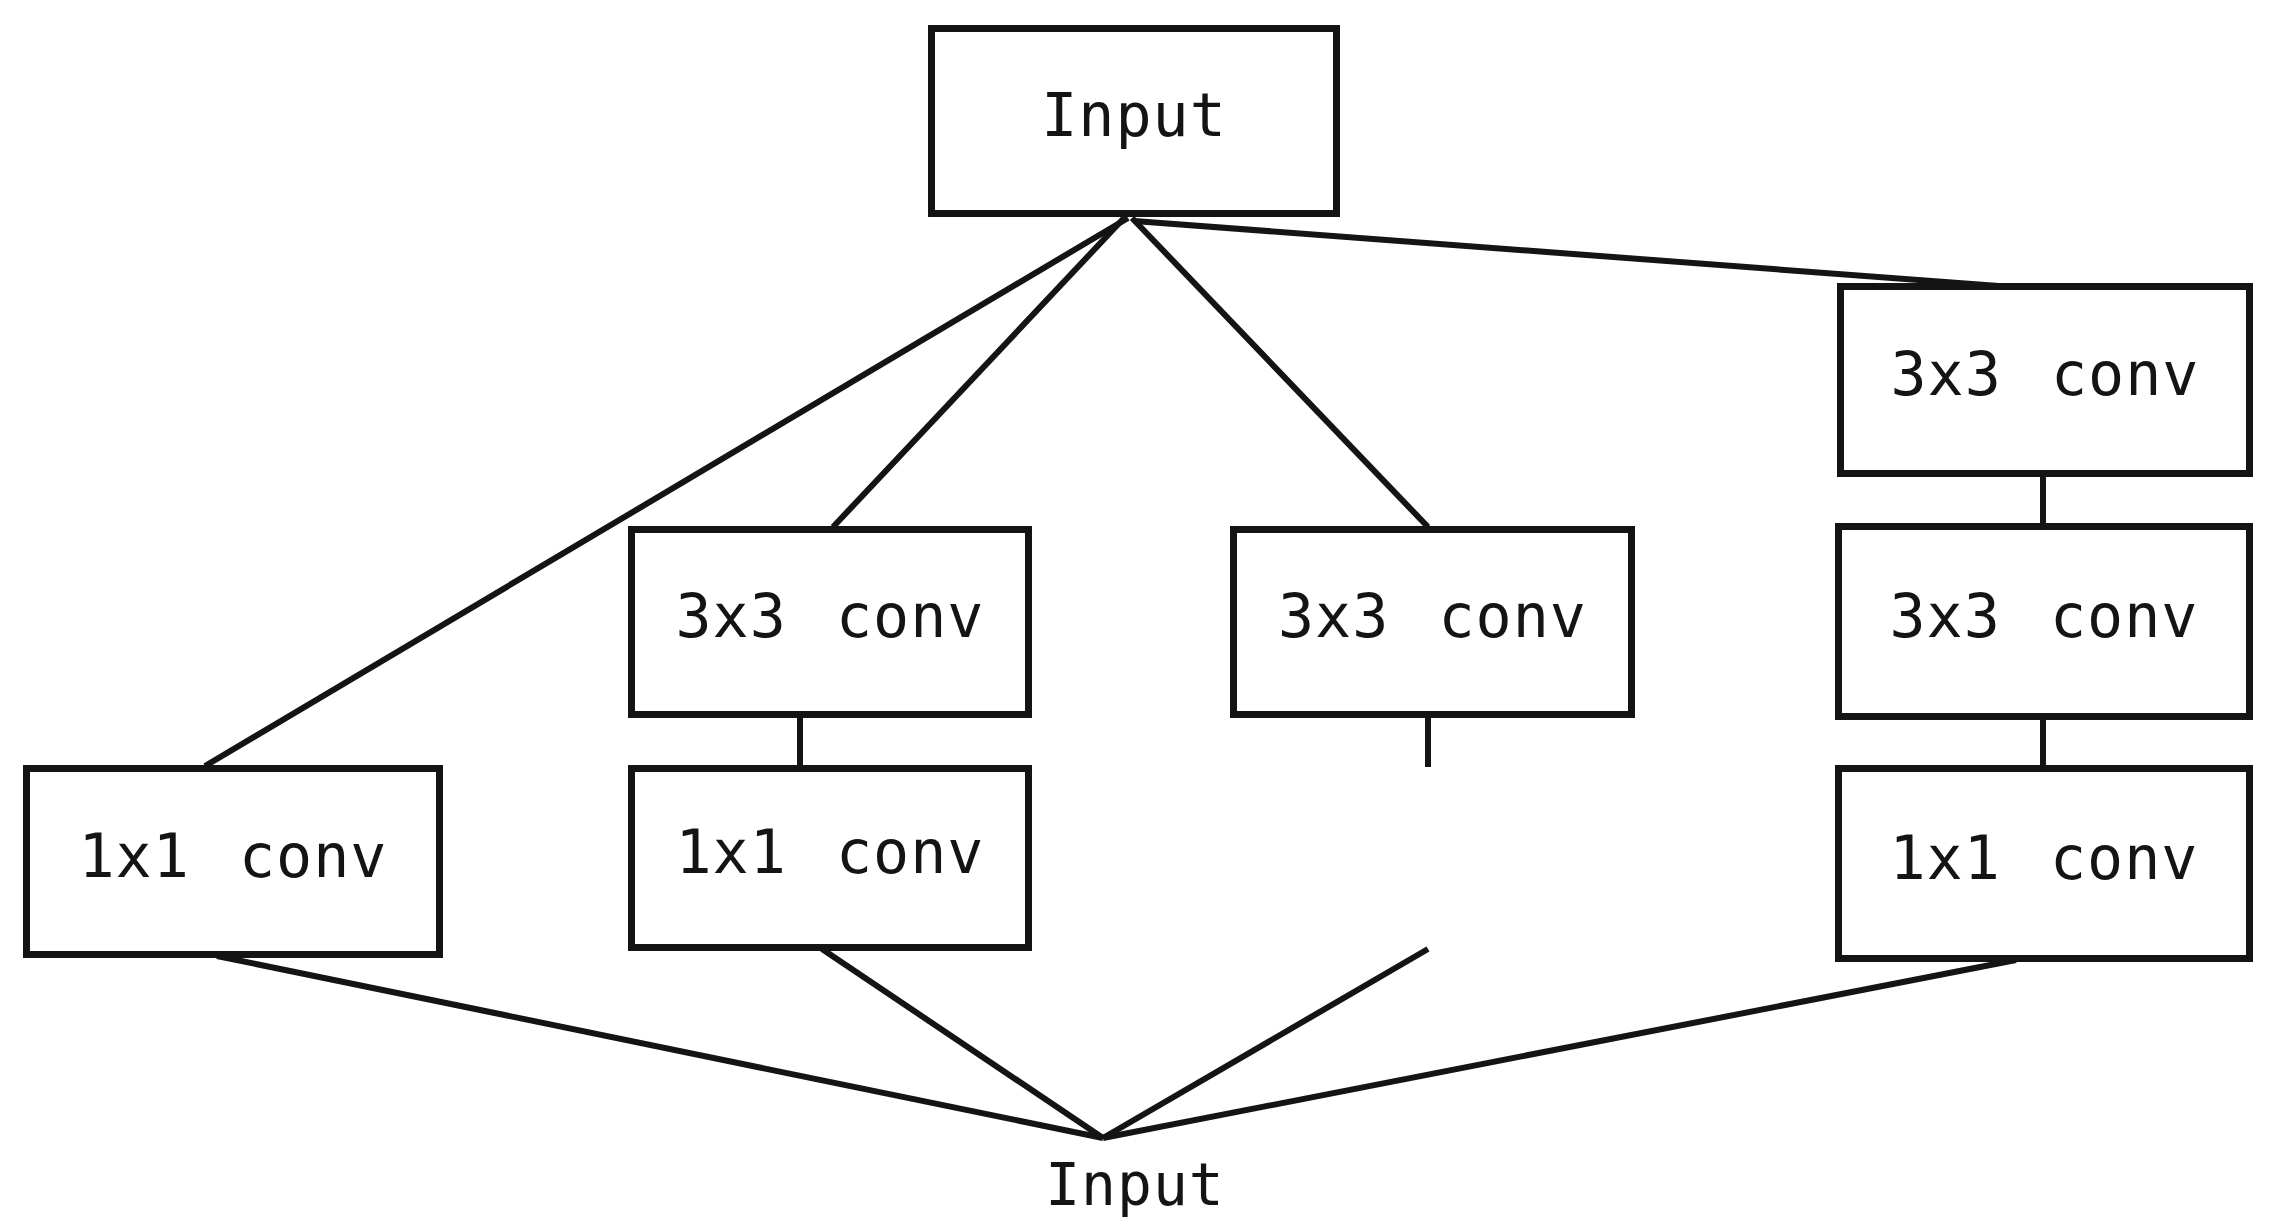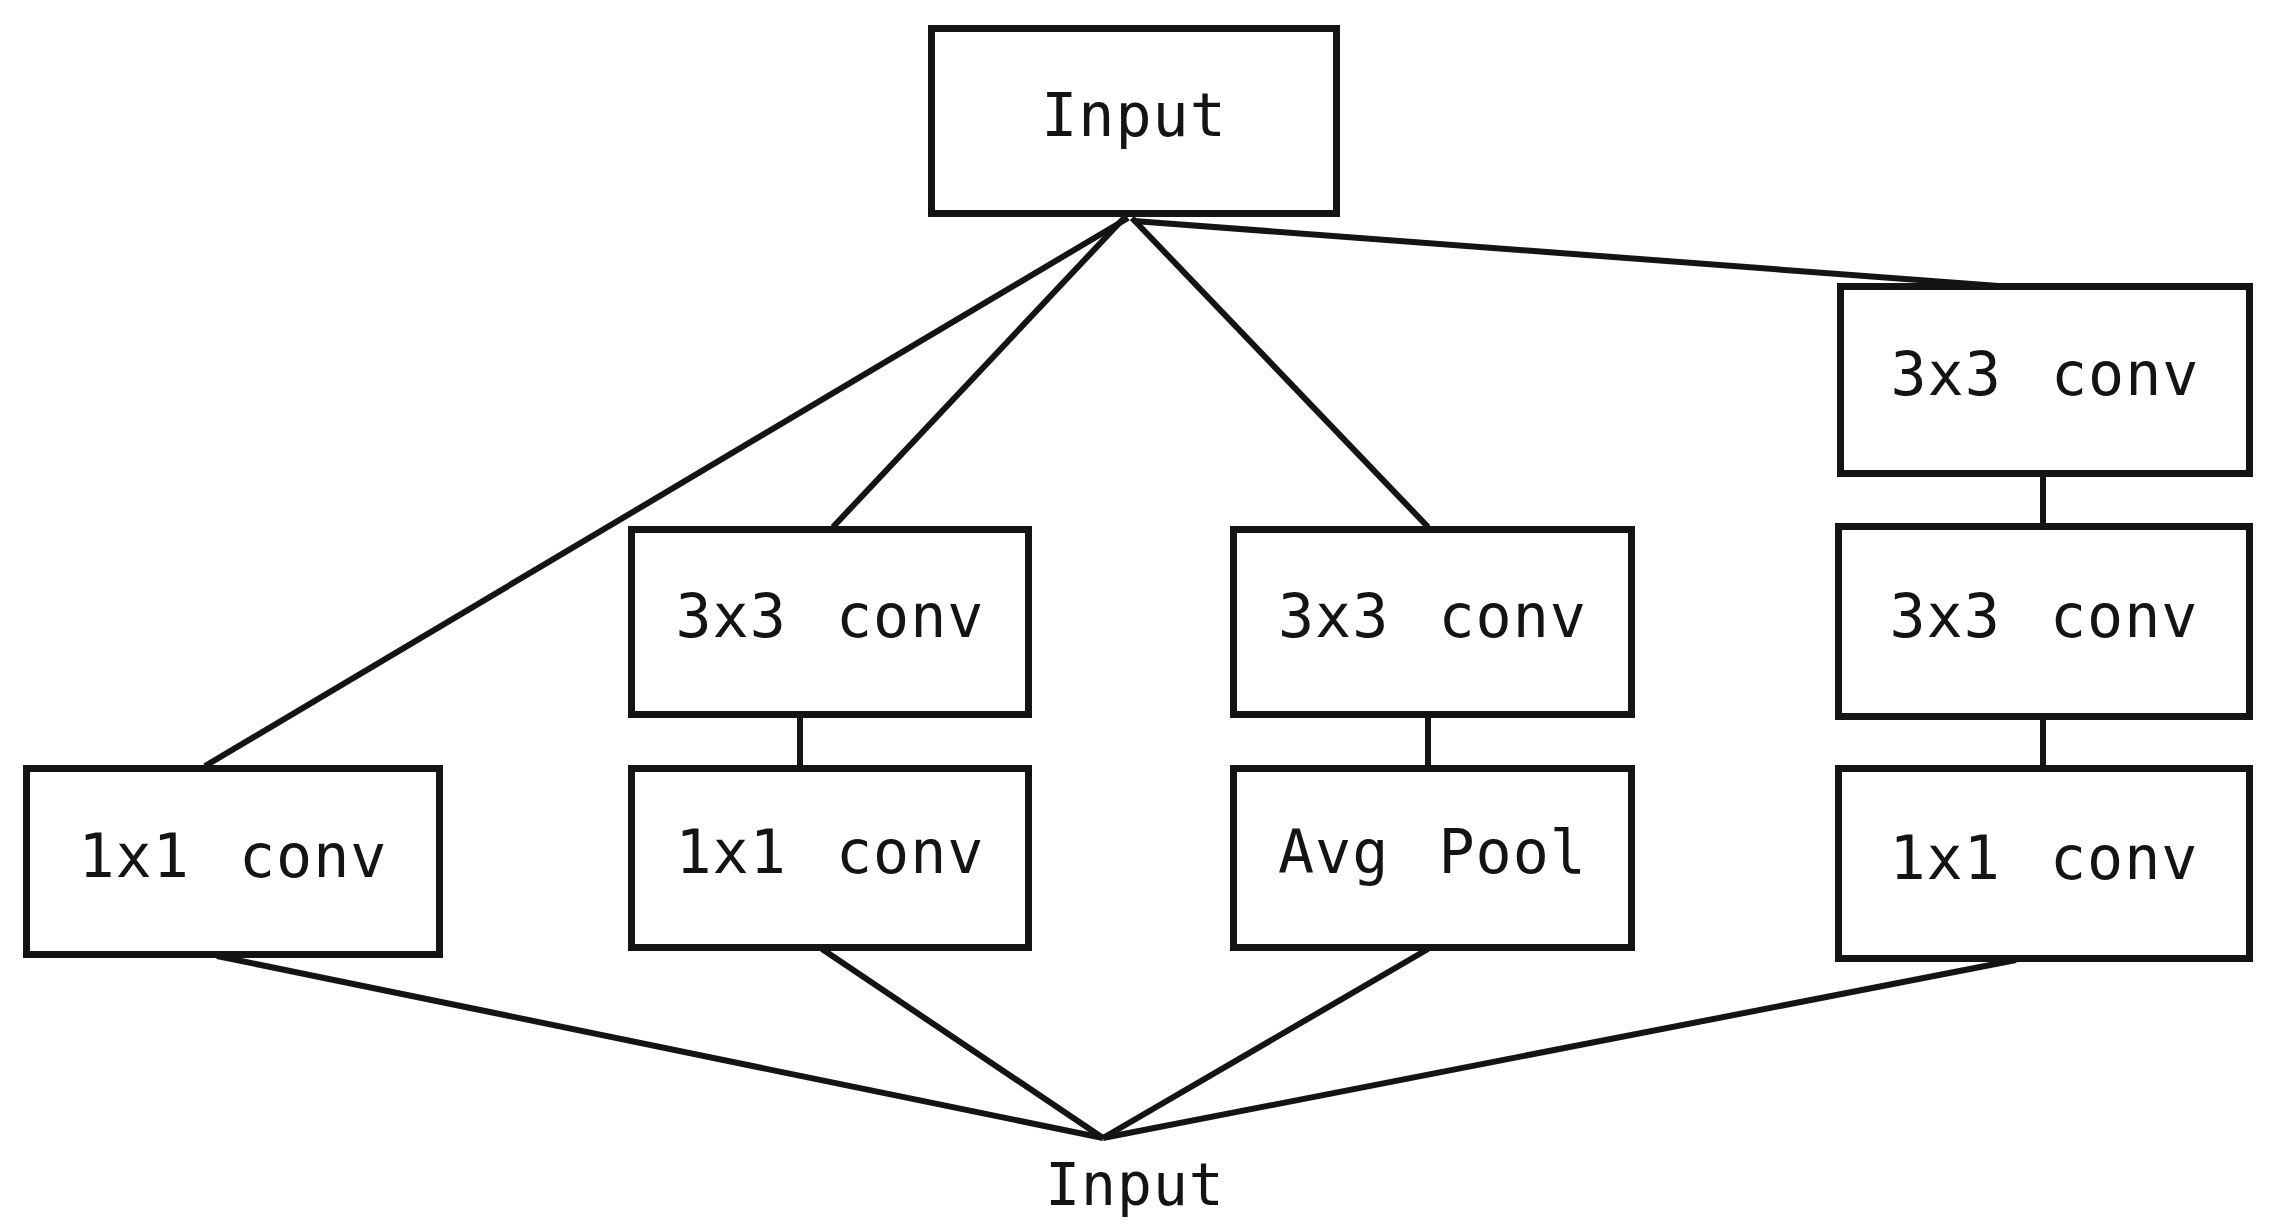--- a/index.html
+++ b/index.html
@@ -85,23 +85,20 @@
       </div>
       <div class="node" style="left: 628px; top: 526px; width: 404px; height: 192px;">
         <span class="node-label">3x3 conv</span>
       </div>
       <div class="node" style="left: 628px; top: 765px; width: 404px; height: 186px;">
         <span class="node-label">1x1 conv</span>
       </div>
       <div class="node" style="left: 1230px; top: 526px; width: 405px; height: 192px;">
         <span class="node-label">3x3 conv</span>
       </div>
-      <div class="node" style="left: 1230px; top: 765px; width: 405px; height: 186px;">
-        <span class="node-label">Avg Pool</span>
-      </div>
       <div class="node" style="left: 1837px; top: 283px; width: 416px; height: 194px;">
         <span class="node-label">3x3 conv</span>
       </div>
       <div class="node" style="left: 1835px; top: 523px; width: 418px; height: 197px;">
         <span class="node-label">3x3 conv</span>
       </div>
       <div class="node" style="left: 1835px; top: 765px; width: 418px; height: 197px;">
         <span class="node-label">1x1 conv</span>
       </div>
     </div>

